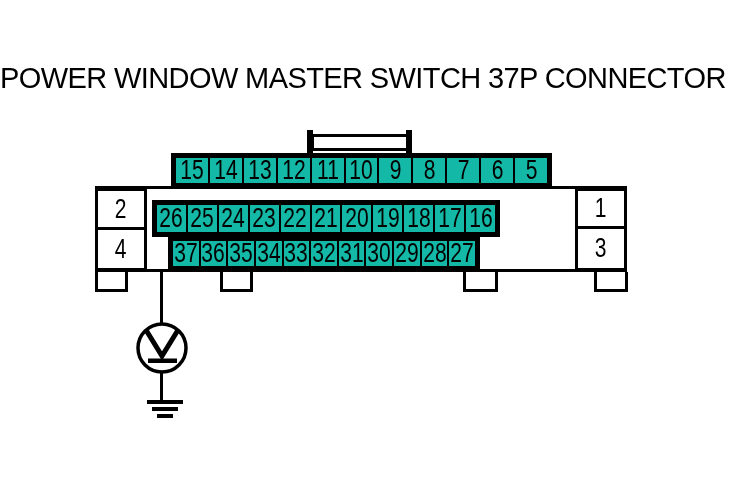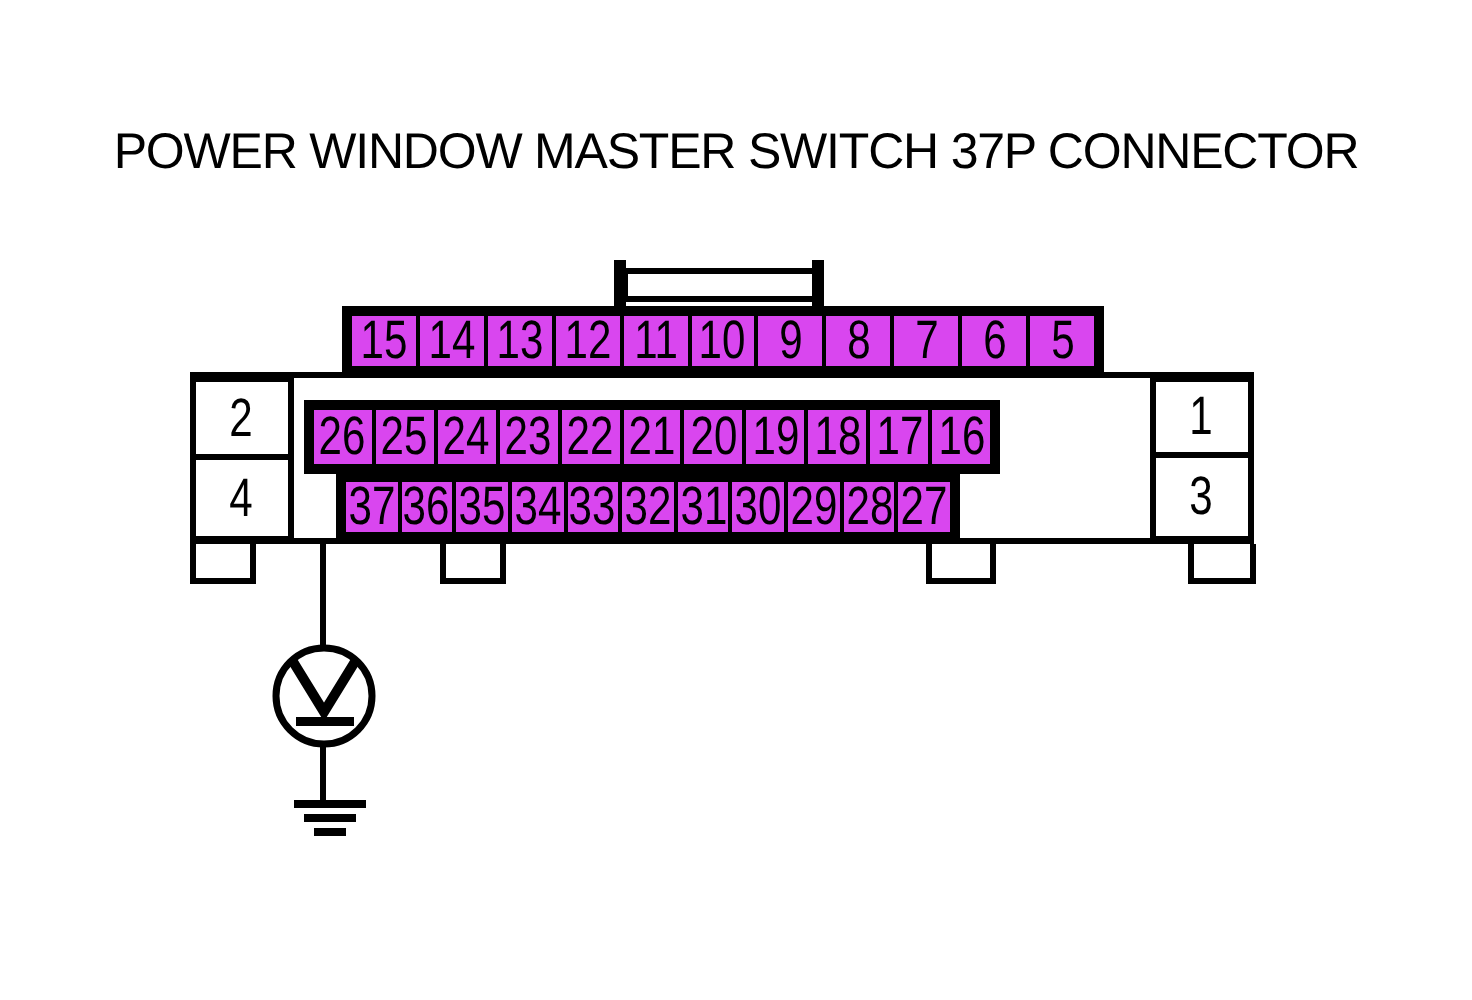--- a/index.html
+++ b/index.html
@@ -9,22 +9,22 @@
     width: 736px;
     height: 500px;
     background: #ffffff;
     font-family: "Liberation Sans", "DejaVu Sans", sans-serif;
     color: #000;
     overflow: hidden;
   }
   .title {
     position: absolute;
     left: 0; right: 0; top: 62px;
-    text-align: center;
-    font-size: 25px;
+    text-align: left;
+    font-size: 29px;
     letter-spacing: -0.6px;
     white-space: nowrap;
   }
   
   .latch-bar {
     position: absolute;
     left: 311px; top: 134px;
     width: 98px; height: 17px;
     border: 3px solid #000;
     background: #fff;
@@ -60,21 +60,21 @@
     background: #fff;
     z-index: 3;
   }
   .row-top { left: 171px; top: 153px; width: 381px; height: 35px; }
   .row-mid { left: 152px; top: 200px; width: 348px; height: 37px; }
   .row-bot { left: 168px; top: 236px; width: 312px; height: 35px; }
   .pin-cell {
     flex: 1 1 0;
     border: 2px solid #000;
     margin-left: -2px;
-    background: #d946ef;
+    background: #14b8a6;
     display: flex;
     align-items: center;
     justify-content: center;
     overflow: hidden;
   }
   .pin-cell:first-child { margin-left: 0; }
   .pin-num {
     display: inline-block;
     font-size: 27px;
     line-height: 1;

